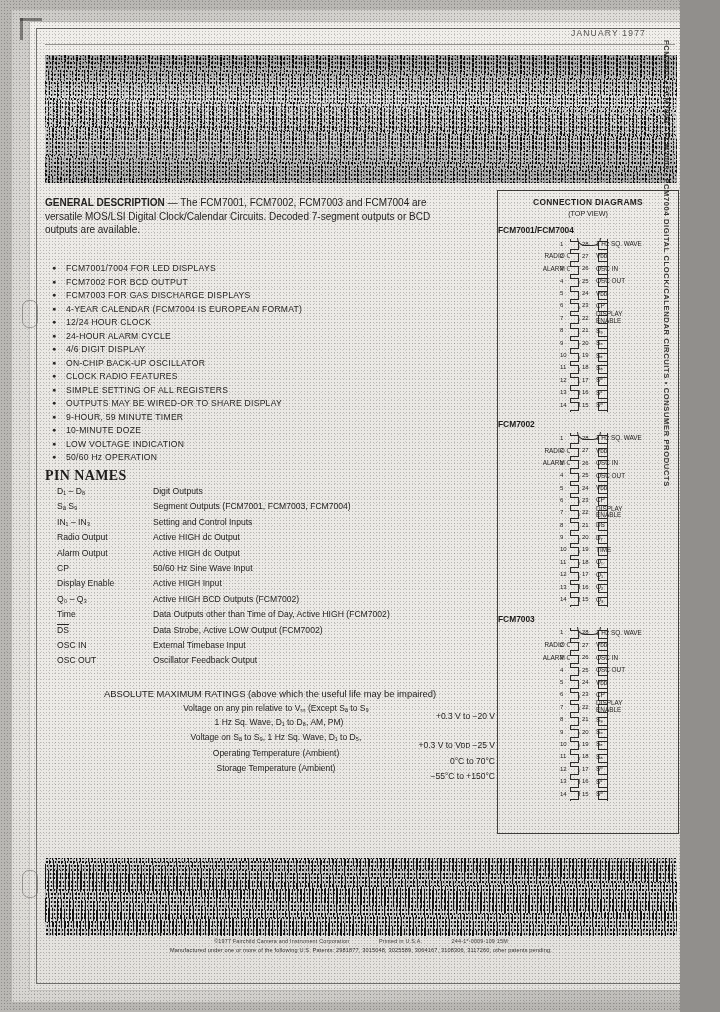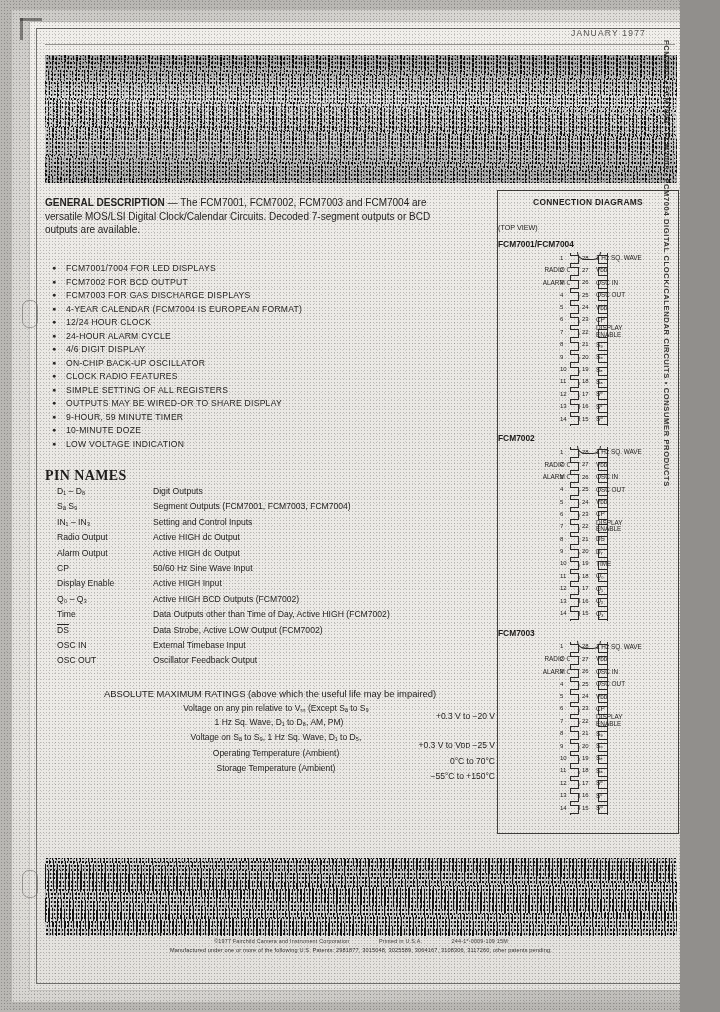--- a/index.html
+++ b/index.html
@@ -73,21 +73,21 @@
   .amr{position:absolute;left:45px;top:688px;width:450px;text-align:center;}
   .amr-h{font-size:9.4px;font-weight:700;color:#201e1c;}
   .amr-h span{font-weight:400;}
   .amr-row{position:relative;font-size:8.5px;line-height:12.6px;color:#262422;padding-left:12px;margin-top:3px;}
   .amr-row .val{position:absolute;right:0;top:8px;white-space:nowrap;}
   .amr-row.tight{margin-top:1px;padding-left:18px;}
 
   
   .cdp{position:absolute;left:497px;top:190px;width:180px;height:642px;border:1px solid #3f3d3a;}
   .cdp-title{text-align:center;font-size:8.4px;font-weight:700;color:#201e1c;margin-top:6px;letter-spacing:.3px;}
-  .cdp-sub{text-align:left;font-size:7.2px;color:#201e1c;margin-top:16px;}
+  .cdp-sub{text-align:center;font-size:7.2px;color:#201e1c;margin-top:2px;}
   .dip-name{font-size:8.4px;font-weight:700;color:#1d1b19;margin:7px 0 4px;}
   .dip{position:relative;width:168px;margin:0 auto;}
   .dip-body{position:absolute;left:66px;top:0;width:36px;height:100%;
     border-left:1px solid #2e2c2a;border-right:1px solid #2e2c2a;}
   .notch{position:absolute;left:73px;top:-1px;width:22px;height:7px;
     border:1px solid #2e2c2a;border-top:none;border-radius:0 0 11px 11px;background:#eceae6;}
   .prow{position:relative;height:12.4px;}
   .pl{position:absolute;right:92px;top:1px;font-size:6.4px;color:#201e1c;white-space:nowrap;text-align:right;}
   .pr{position:absolute;left:92px;top:1px;font-size:6.4px;color:#201e1c;white-space:nowrap;}
   .pr.two{top:-2px;line-height:6.4px;}
@@ -162,20 +162,21 @@
     <div class="li">12/24 HOUR CLOCK</div>
     <div class="li">24-HOUR ALARM CYCLE</div>
     <div class="li">4/6 DIGIT DISPLAY</div>
     <div class="li">ON-CHIP BACK-UP OSCILLATOR</div>
     <div class="li">CLOCK RADIO FEATURES</div>
     <div class="li">SIMPLE SETTING OF ALL REGISTERS</div>
     <div class="li">OUTPUTS MAY BE WIRED-OR TO SHARE DISPLAY</div>
     <div class="li">9-HOUR, 59 MINUTE TIMER</div>
     <div class="li">10-MINUTE DOZE</div>
     <div class="li">LOW VOLTAGE INDICATION</div>
+    <div class="li">50/60 Hz OPERATION</div>
   </div>
 
   <div class="pinnames">
     <div class="sec-h">PIN NAMES</div>
     <div class="pn-row">
       <div class="pn-a">D₁ – D₈</div>
       <div class="pn-b">Digit Outputs</div>
     </div>
     <div class="pn-row">
       <div class="pn-a">Sₐ   S₉</div>

